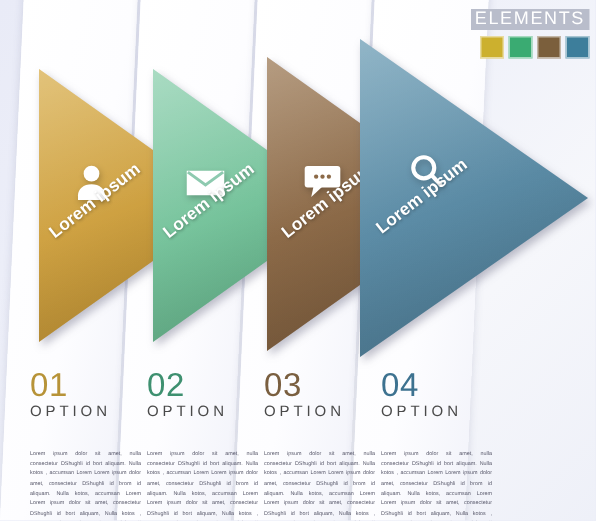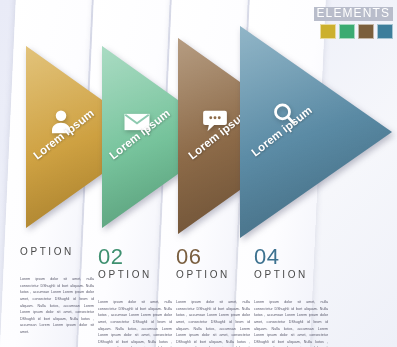--- a/index.html
+++ b/index.html
@@ -186,32 +186,33 @@
     <div class="ic">
       <svg viewBox="0 0 24 24">
         <circle cx="10" cy="9.5" r="5.6" fill="none" stroke="#fff" stroke-width="2.2"></circle>
         <path d="M14.4 13.7 19 18.6" fill="none" stroke="#fff" stroke-width="2.2" stroke-linecap="round"></path>
       </svg>
     </div>
     <div class="ribbon-label">Lorem ipsum</div>
   </div>
 
   <div class="opt o1">
+    <div class="num">01</div>
     <div class="optlabel">OPTION</div>
     <div class="para">Lorem ipsum dolor sit amet, nulla consectetur DShughli id bort aliquam. Nulla kotos , accumsan Lorem Lorem ipsum dolor amet, consectetur DShughli id brom id aliquam. Nulla kotos, accumsan Lorem Lorem ipsum dolor sit amet, consectetur DShughli id bort aliquam, Nulla kotos , accumsan Lorem Lorem ipsum dolor sit amet.</div>
   </div>
 
   <div class="opt o2">
     <div class="num">02</div>
     <div class="optlabel">OPTION</div>
     <div class="para">Lorem ipsum dolor sit amet, nulla consectetur DShughli id bort aliquam. Nulla kotos , accumsan Lorem Lorem ipsum dolor amet, consectetur DShughli id brom id aliquam. Nulla kotos, accumsan Lorem Lorem ipsum dolor sit amet, consectetur DShughli id bort aliquam, Nulla kotos , accumsan Lorem Lorem ipsum dolor sit amet.</div>
   </div>
 
   <div class="opt o3">
-    <div class="num">06</div>
+    <div class="num">03</div>
     <div class="optlabel">OPTION</div>
     <div class="para">Lorem ipsum dolor sit amet, nulla consectetur DShughli id bort aliquam. Nulla kotos , accumsan Lorem Lorem ipsum dolor amet, consectetur DShughli id brom id aliquam. Nulla kotos, accumsan Lorem Lorem ipsum dolor sit amet, consectetur DShughli id bort aliquam, Nulla kotos , accumsan Lorem Lorem ipsum dolor sit amet.</div>
   </div>
 
   <div class="opt o4">
     <div class="num">04</div>
     <div class="optlabel">OPTION</div>
     <div class="para">Lorem ipsum dolor sit amet, nulla consectetur DShughli id bort aliquam. Nulla kotos , accumsan Lorem Lorem ipsum dolor amet, consectetur DShughli id brom id aliquam. Nulla kotos, accumsan Lorem Lorem ipsum dolor sit amet, consectetur DShughli id bort aliquam, Nulla kotos , accumsan Lorem Lorem ipsum dolor sit amet.</div>
   </div>
 

